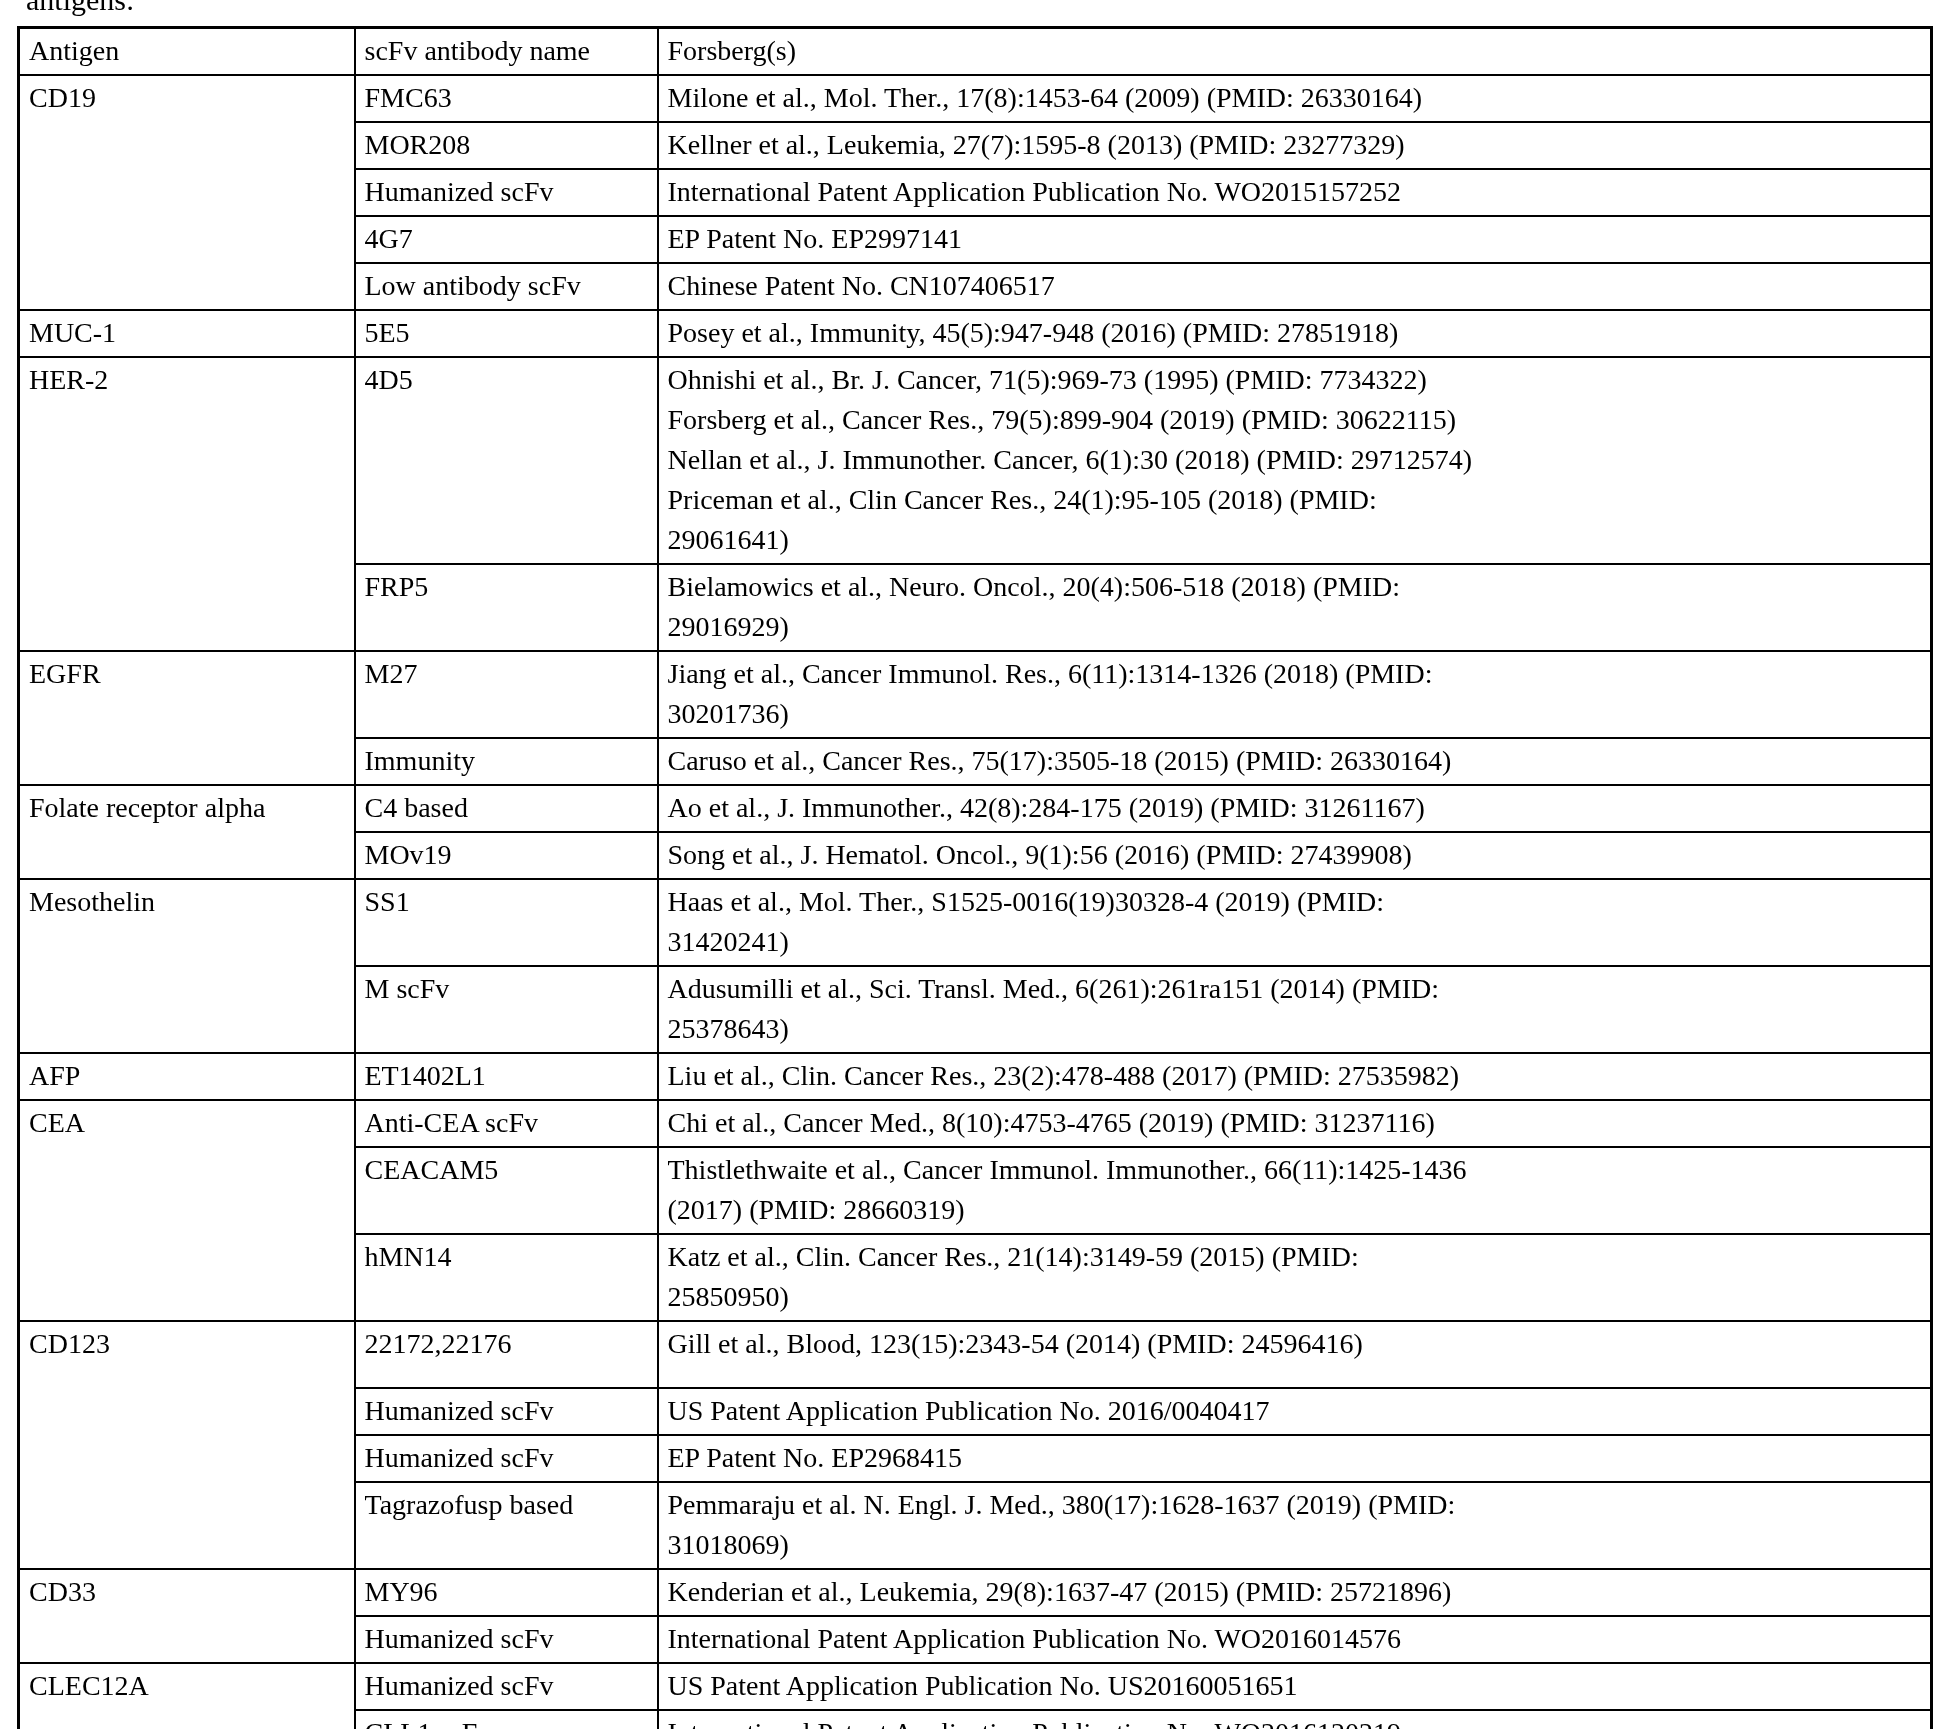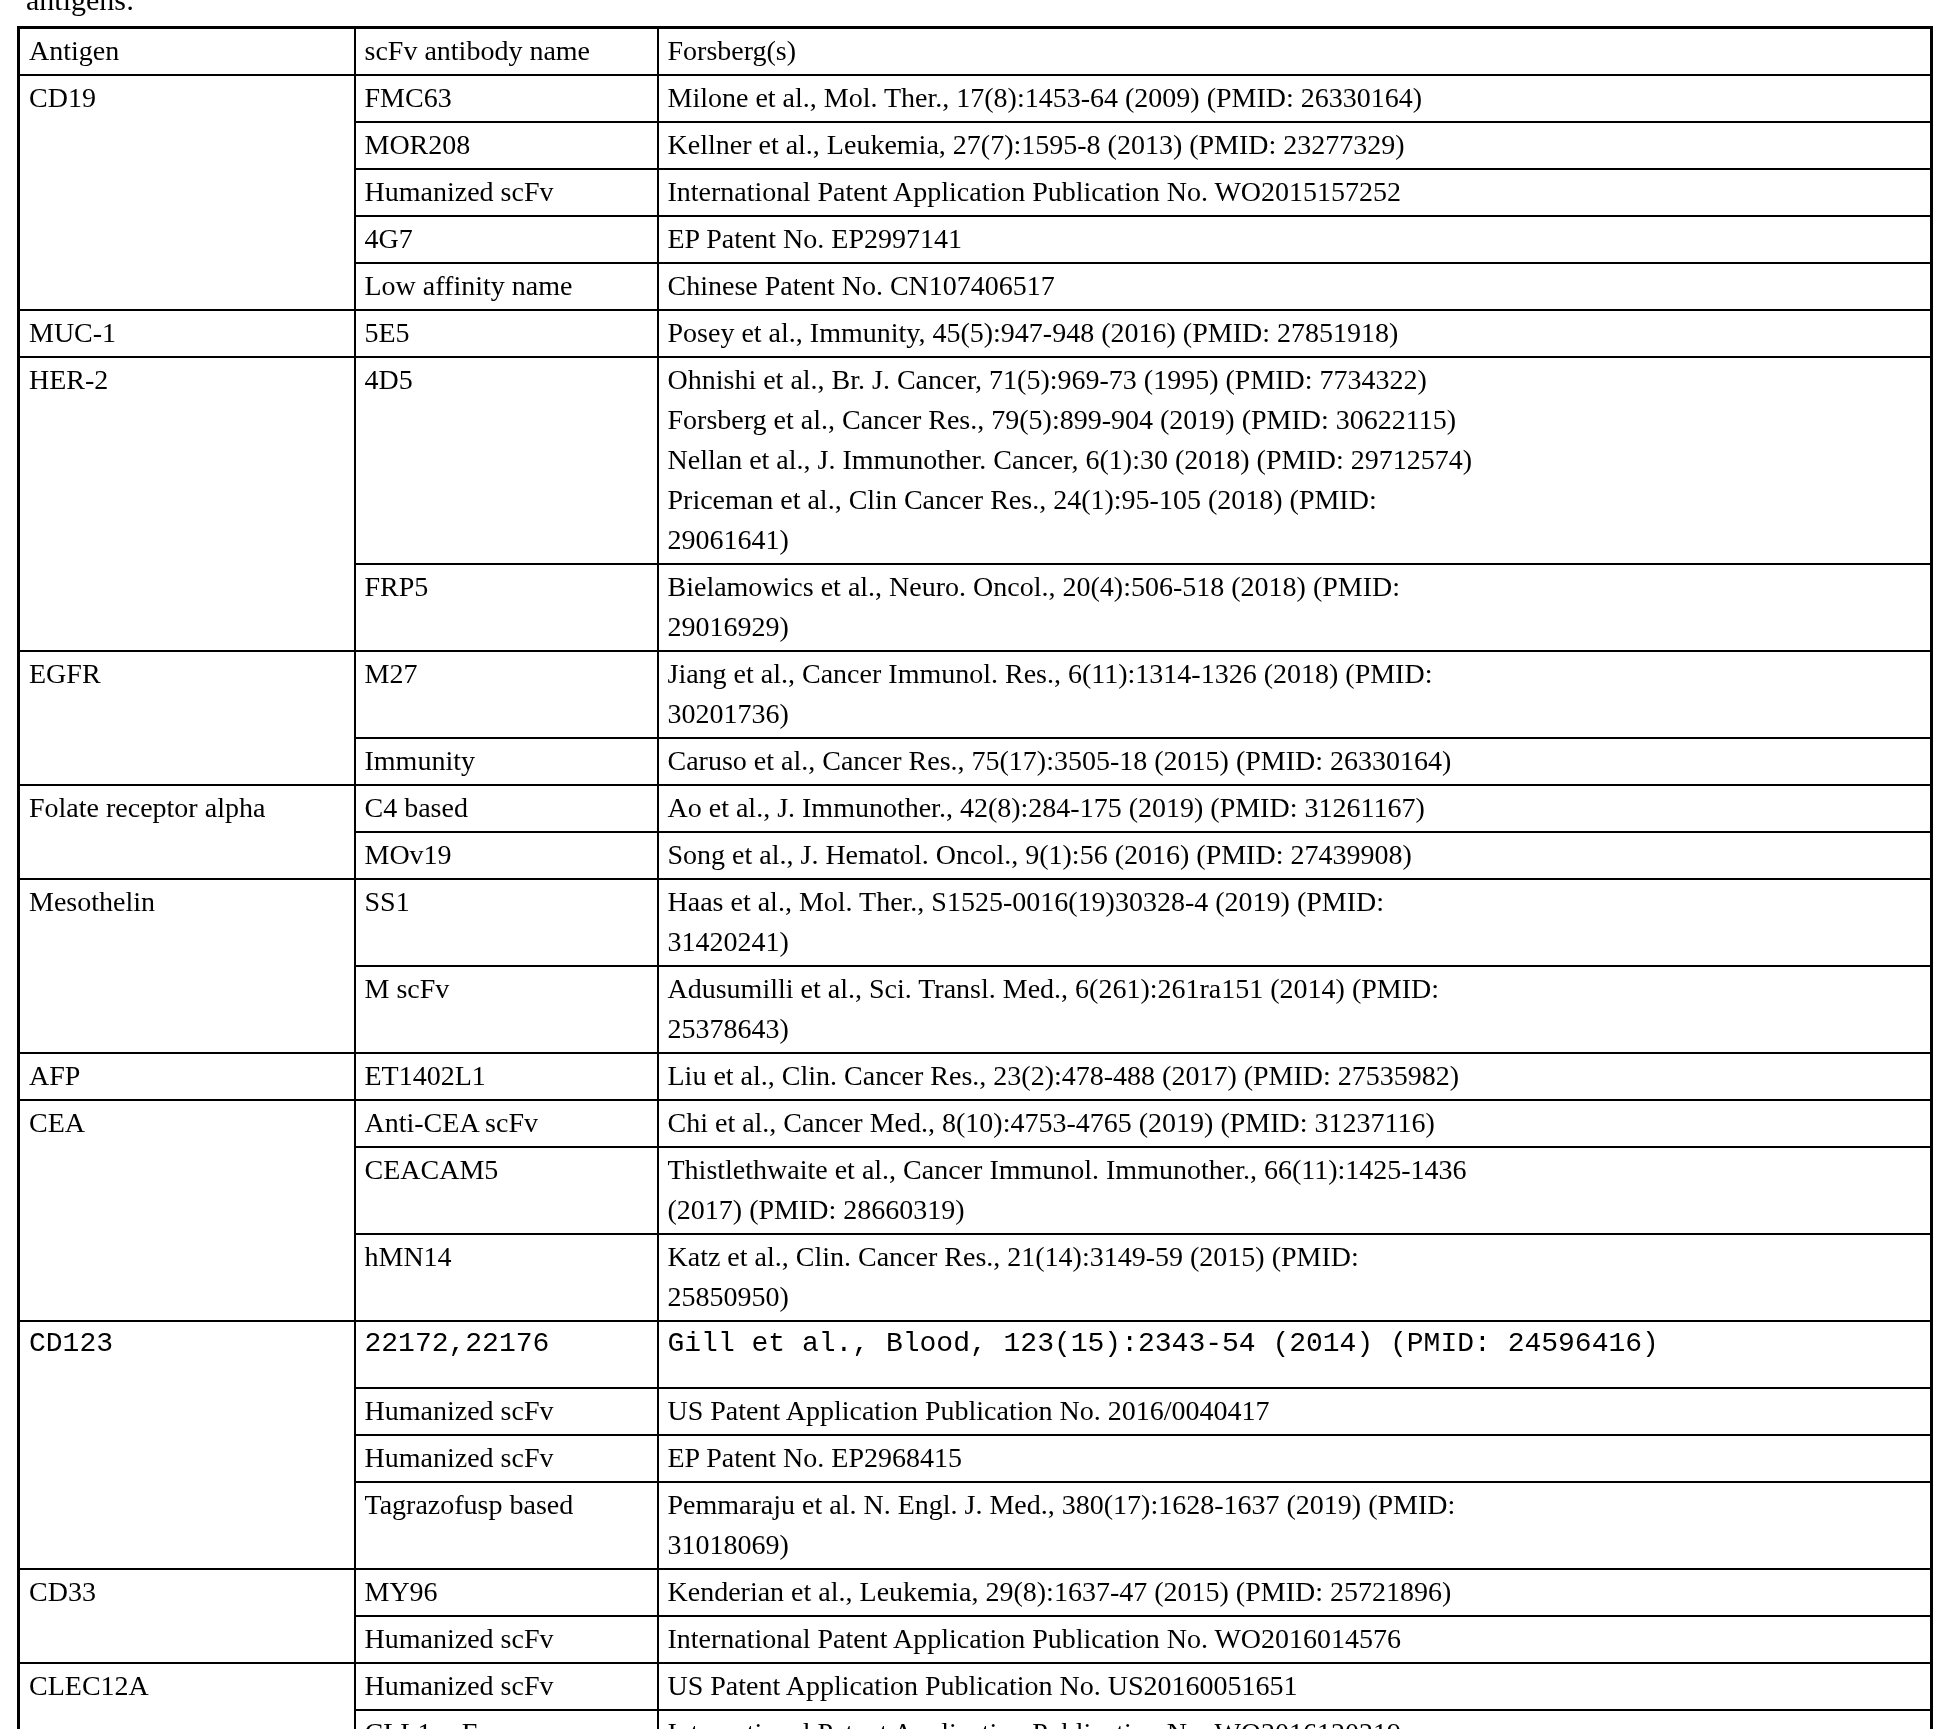--- a/index.html
+++ b/index.html
@@ -42,21 +42,21 @@
   table.ref-table td, table.ref-table th {
     border: 2px solid #000;
     vertical-align: top;
     text-align: left;
     font-weight: normal;
     padding: 2px 10px 3px 9px;
     line-height: 40px;
     white-space: pre-line;
     overflow: hidden;
   }
-  tr.row-tall td { height: 60px; font-family: Liberation Mono, monospace; }
+  tr.row-tall td { height: 60px; }
 </style>
 </head>
 <body>
 
 <div class="page">
 
   <div class="top-fragment">antigens:</div>
 
   <table class="ref-table">
     <colgroup>
@@ -82,21 +82,21 @@
       </tr>
       <tr>
         <td>Humanized scFv</td>
         <td>International Patent Application Publication No. WO2015157252</td>
       </tr>
       <tr>
         <td>4G7</td>
         <td>EP Patent No. EP2997141</td>
       </tr>
       <tr>
-        <td>Low affinity name</td>
+        <td>Low antibody scFv</td>
         <td>Chinese Patent No. CN107406517</td>
       </tr>
 
       <tr>
         <td>MUC-1</td>
         <td>5E5</td>
         <td>Posey et al., Immunity, 45(5):947-948 (2016) (PMID: 27851918)</td>
       </tr>
 
       <tr>

